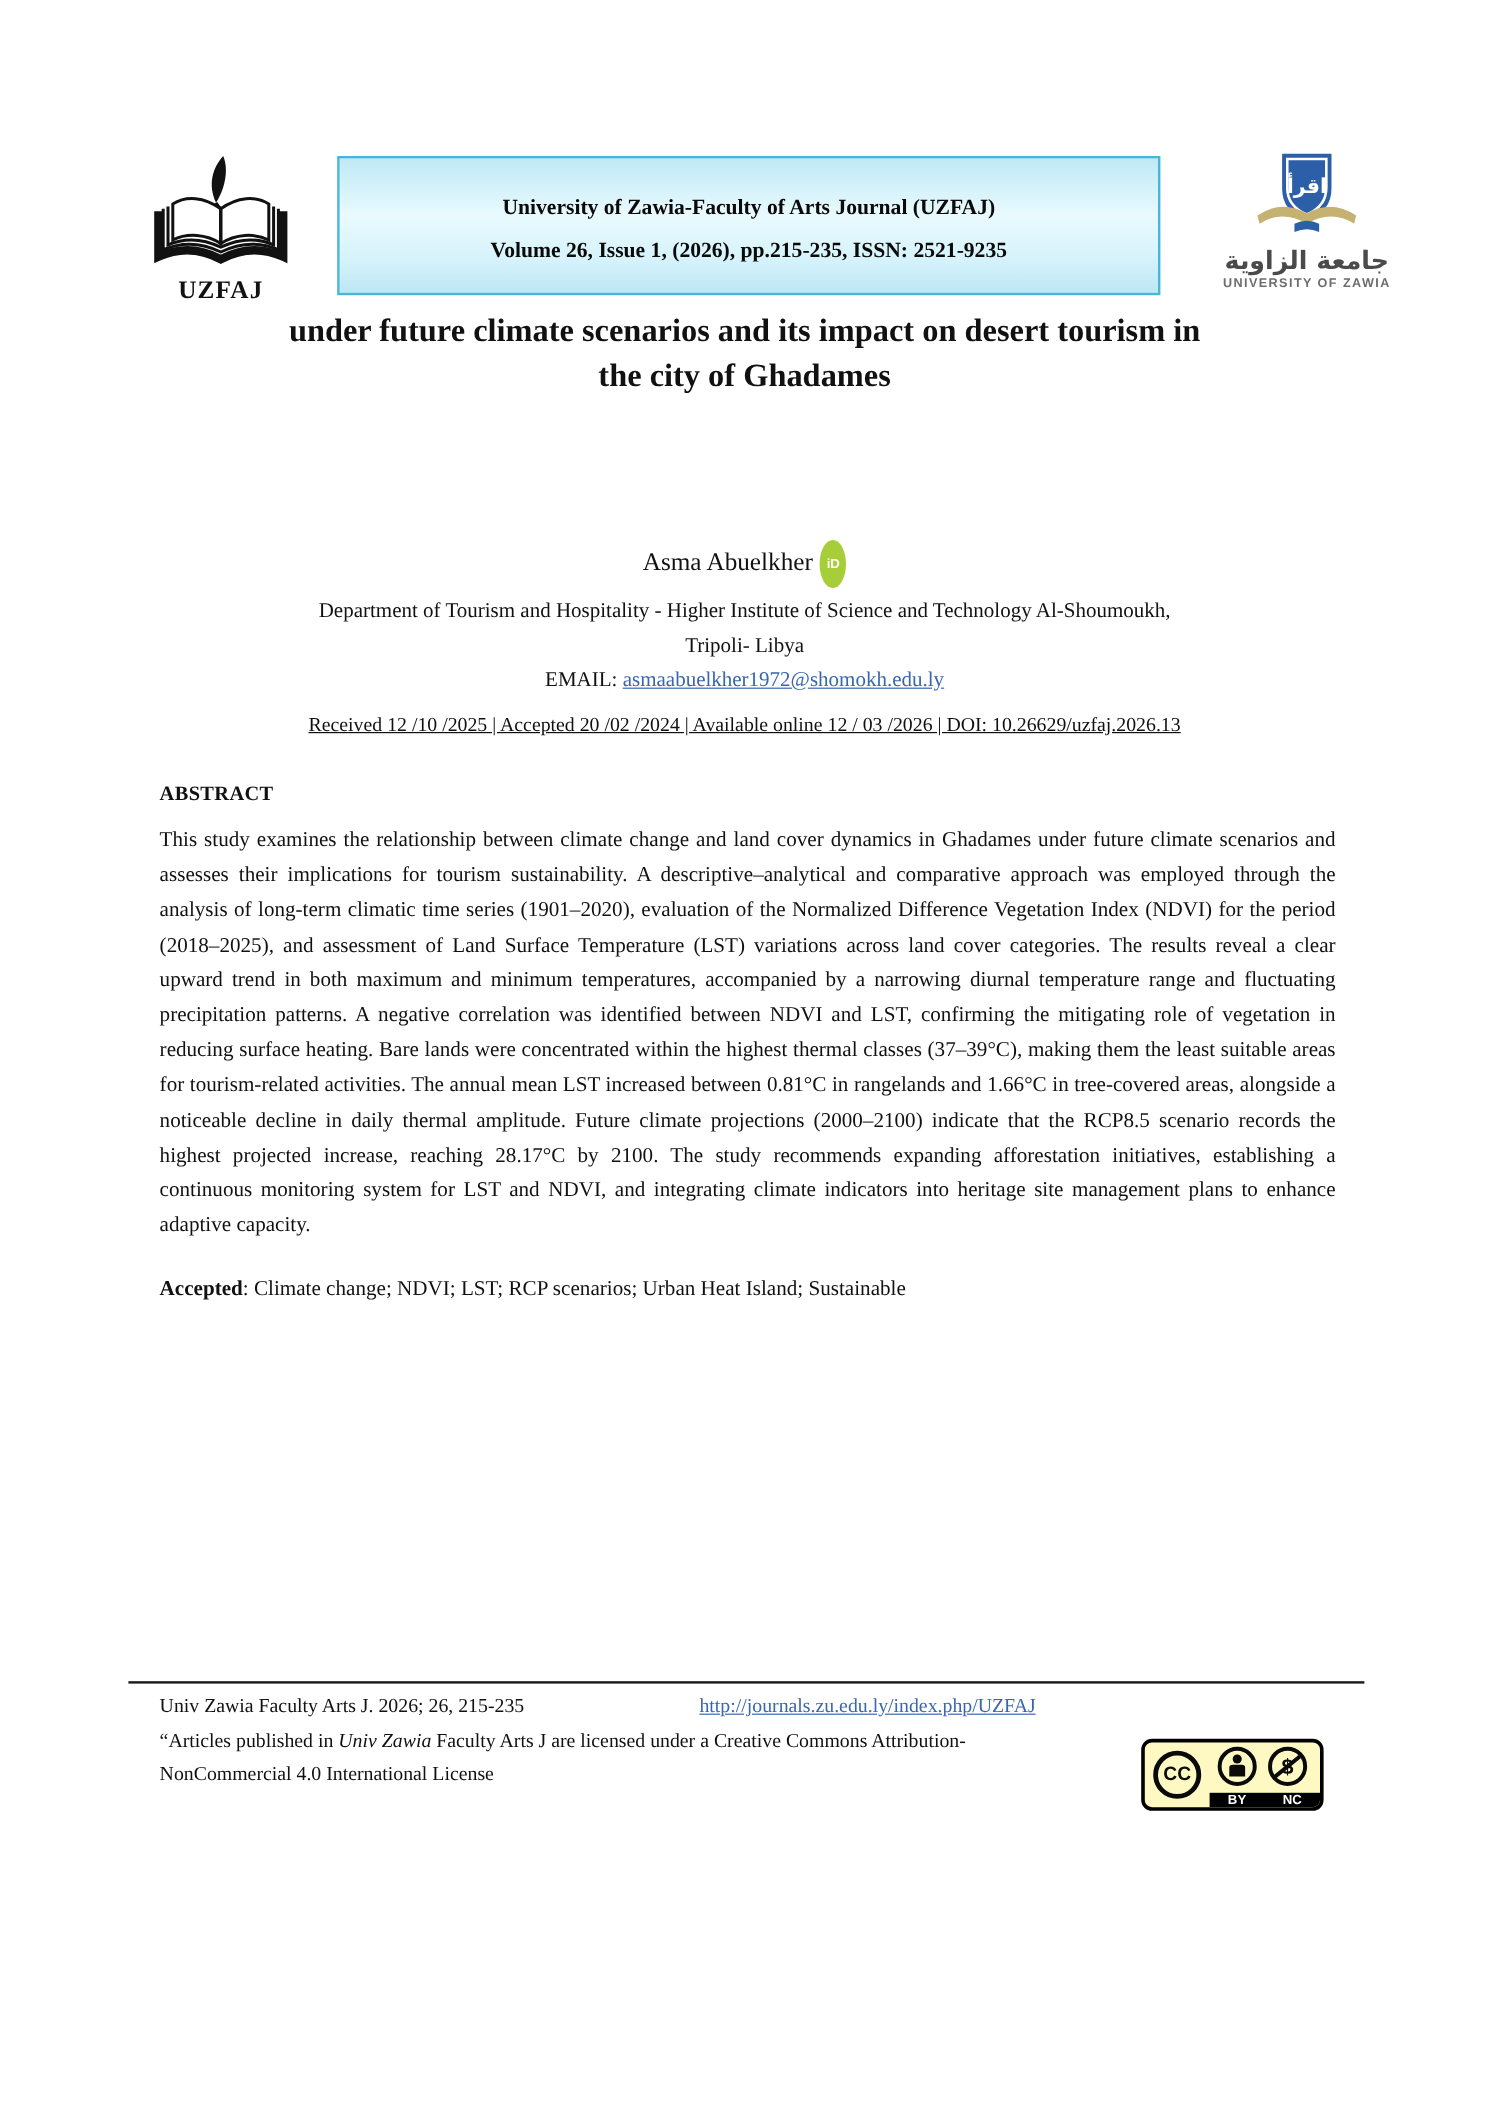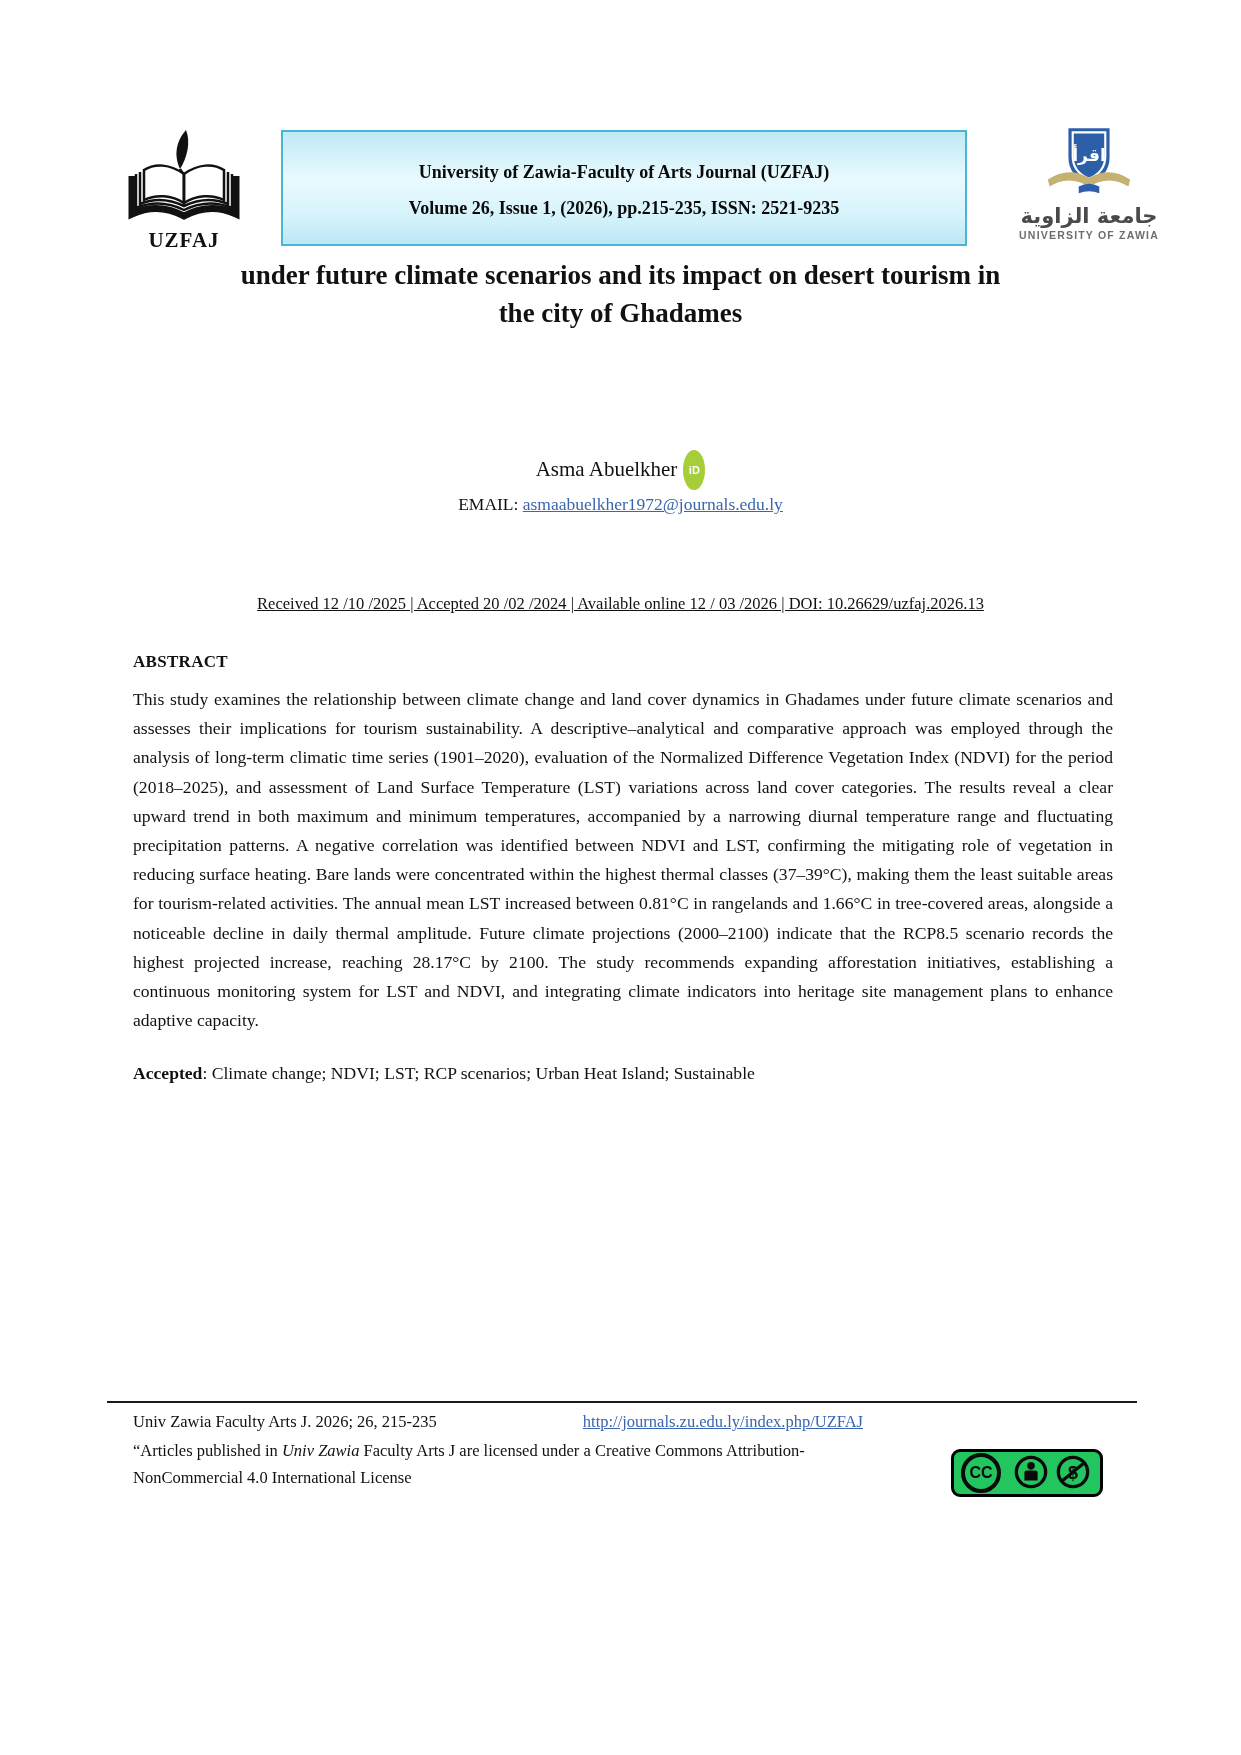--- a/index.html
+++ b/index.html
@@ -85,22 +85,22 @@
     border-top:2.5px solid #1a1a1a; padding:6px 0 0 26px;
     font-size:16.5px;
   }
   .footer .row1 { line-height:26px; }
   .footer .url { color:#3A66B0; text-decoration:underline; margin-left:146px; cursor:pointer; }
   .footer .license { margin-top:2px; width:705px; line-height:27px; }
   .footer .license i { font-style:italic; }
 
   .cc-badge {
     position:absolute; top:46px; right:34px;
-    width:152px; height:48px;
-    background:#22c55e; border:3px solid #000; border-radius:9px;
+    width:152px; height:60px;
+    background:#fef9c3; border:3px solid #000; border-radius:9px;
     display:flex; overflow:hidden;text-align:center;
   }
   .cc-left { width:54px; display:flex; align-items:center; justify-content:center; }
   .cc-circle {
     width:40px; height:40px; border:4.5px solid #0a0a0a; border-radius:50%;
     background:transparent; color:#0a0a0a;
     display:flex; align-items:center; justify-content:center;
     font-family:"Liberation Sans",sans-serif; font-weight:bold; font-size:16px;
   }
   .cc-right { flex:1; display:flex; flex-direction:column; }
@@ -162,22 +162,26 @@
 
   <h1 class="article-title">
     <div>under future climate scenarios and its impact on desert tourism in</div>
     <div>the city of Ghadames</div>
   </h1>
 
   <div class="author-block">
     <div class="author-line">
       <span>Asma Abuelkher</span><span class="orcid">iD</span>
     </div>
+    <div class="affiliation">
+      <div>Department of Tourism and Hospitality - Higher Institute of Science and Technology Al-Shoumoukh,</div>
+      <div>Tripoli- Libya</div>
+    </div>
     <div class="email-line">
-      <span>EMAIL: </span><a class="email-link">asmaabuelkher1972@journals.edu.ly</a>
+      <span>EMAIL: </span><a class="email-link">asmaabuelkher1972@shomokh.edu.ly</a>
     </div>
   </div>
 
   <div class="dates-line">Received 12 /10 /2025 | Accepted 20 /02 /2024 | Available online 12 / 03 /2026 | DOI: 10.26629/uzfaj.2026.13</div>
 
   <div class="abstract">
     <h2>ABSTRACT</h2>
     <p>This study examines the relationship between climate change and land cover dynamics in Ghadames under future climate scenarios and assesses their implications for tourism sustainability. A descriptive–analytical and comparative approach was employed through the analysis of long-term climatic time series (1901–2020), evaluation of the Normalized Difference Vegetation Index (NDVI) for the period (2018–2025), and assessment of Land Surface Temperature (LST) variations across land cover categories. The results reveal a clear upward trend in both maximum and minimum temperatures, accompanied by a narrowing diurnal temperature range and fluctuating precipitation patterns. A negative correlation was identified between NDVI and LST, confirming the mitigating role of vegetation in reducing surface heating. Bare lands were concentrated within the highest thermal classes (37–39°C), making them the least suitable areas for tourism-related activities. The annual mean LST increased between 0.81°C in rangelands and 1.66°C in tree-covered areas, alongside a noticeable decline in daily thermal amplitude. Future climate projections (2000–2100) indicate that the RCP8.5 scenario records the highest projected increase, reaching 28.17°C by 2100. The study recommends expanding afforestation initiatives, establishing a continuous monitoring system for LST and NDVI, and integrating climate indicators into heritage site management plans to enhance adaptive capacity.</p>
     <div class="keywords">
       <b>Accepted</b><span>: Climate change; NDVI; LST; RCP scenarios; Urban Heat Island; Sustainable</span>

